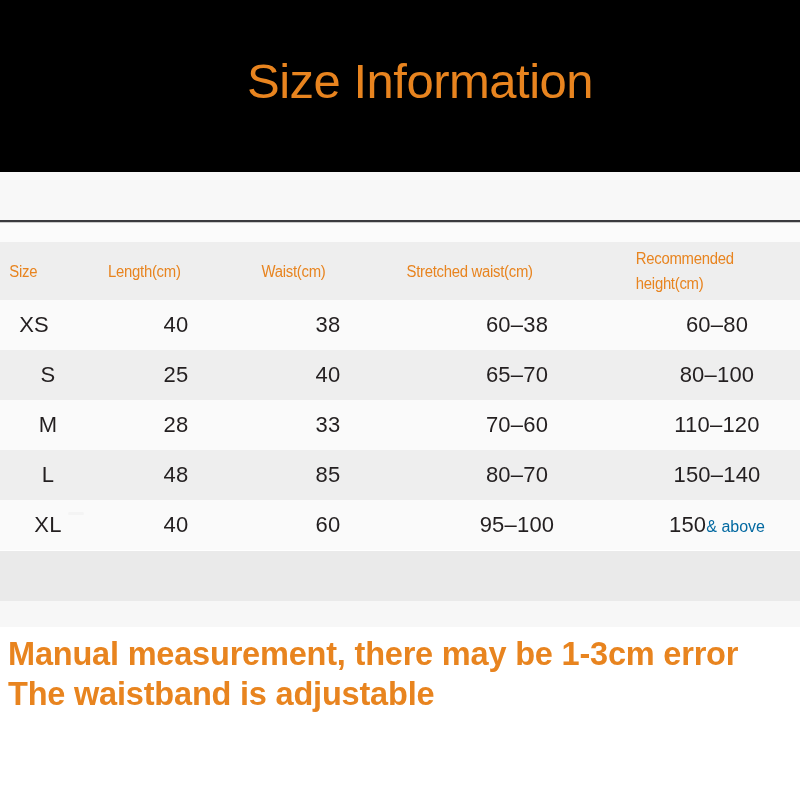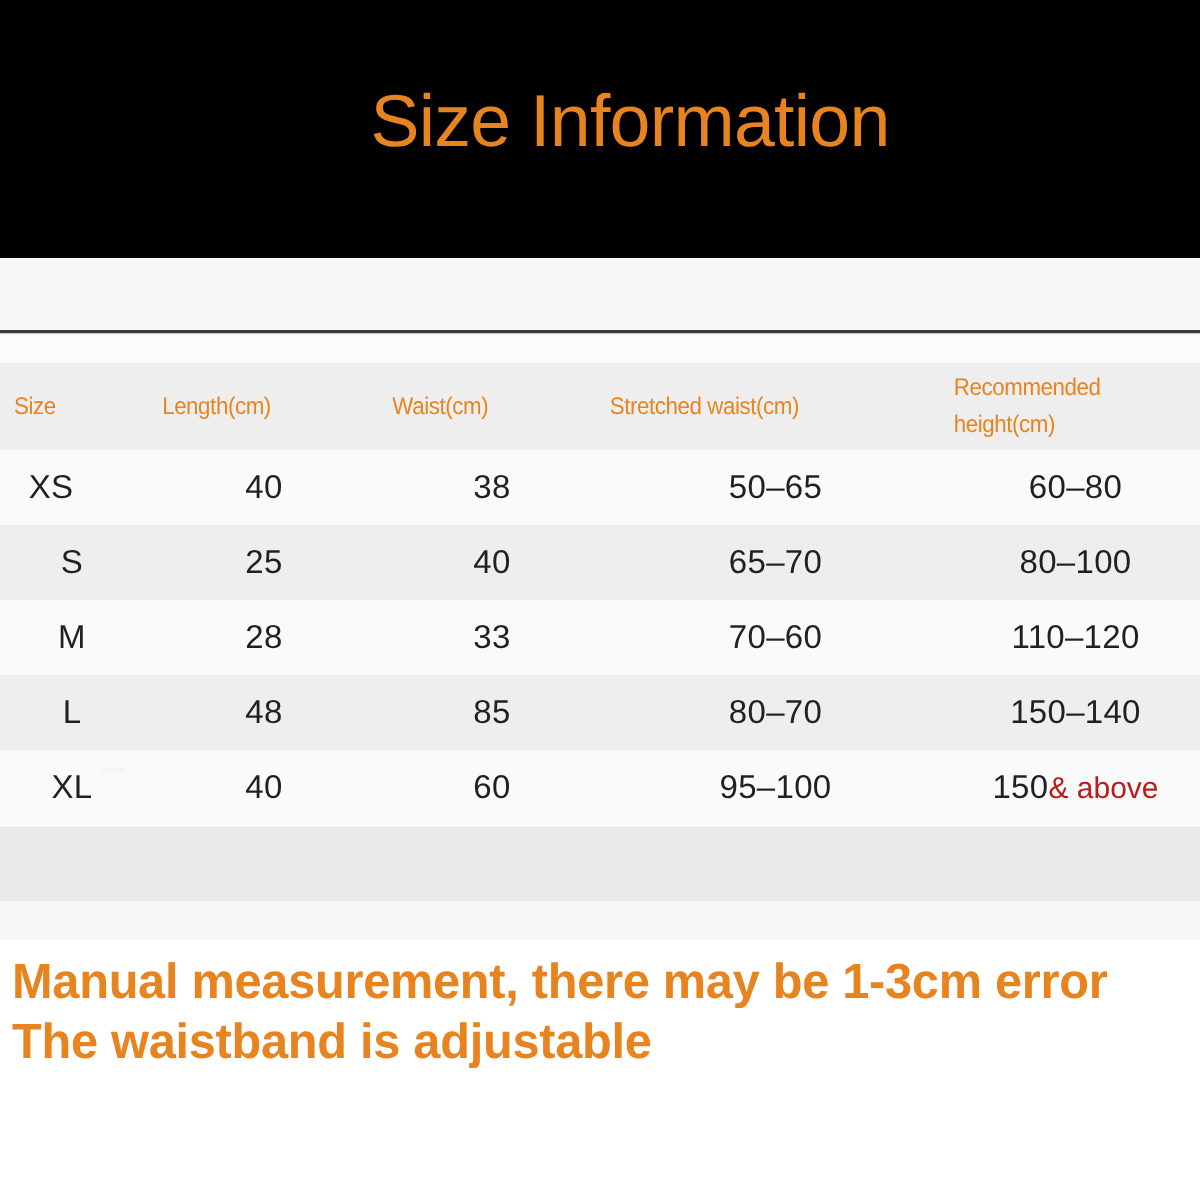--- a/index.html
+++ b/index.html
@@ -133,22 +133,22 @@
     letter-spacing: 0.2px;
     white-space: nowrap;
   }
   tbody tr.row-odd  td { background: #fafafa; }
   tbody tr.row-even td { background: #eeeeee; }
 
   tbody td.cell-size { font-size: 22px; }
   tbody tr.row-first td.cell-size { padding-right: 28px; }
 
   td .suffix {
-    color: #b91c1c;
-    font-size: 20px;
+    color: #0369a1;
+    font-size: 16px;
     font-family: "Liberation Sans Narrow", "Liberation Sans", sans-serif;
     letter-spacing: 0;
   }
 
   
   #post-band-a {
     position: absolute;
     left: 0;
     top: 551px;
     width: 800px;
@@ -249,21 +249,21 @@
             <span class="hd">Recommended height(cm)</span>
           </th>
         </tr>
       </thead>
       <tbody>
 
         <tr class="row-odd row-first">
           <td class="cell-size">XS</td>
           <td>40</td>
           <td>38</td>
-          <td>50–65</td>
+          <td>60–38</td>
           <td><span>60–80</span></td>
         </tr>
 
         <tr class="row-even">
           <td class="cell-size">S</td>
           <td>25</td>
           <td>40</td>
           <td>65–70</td>
           <td><span>80–100</span></td>
         </tr>

